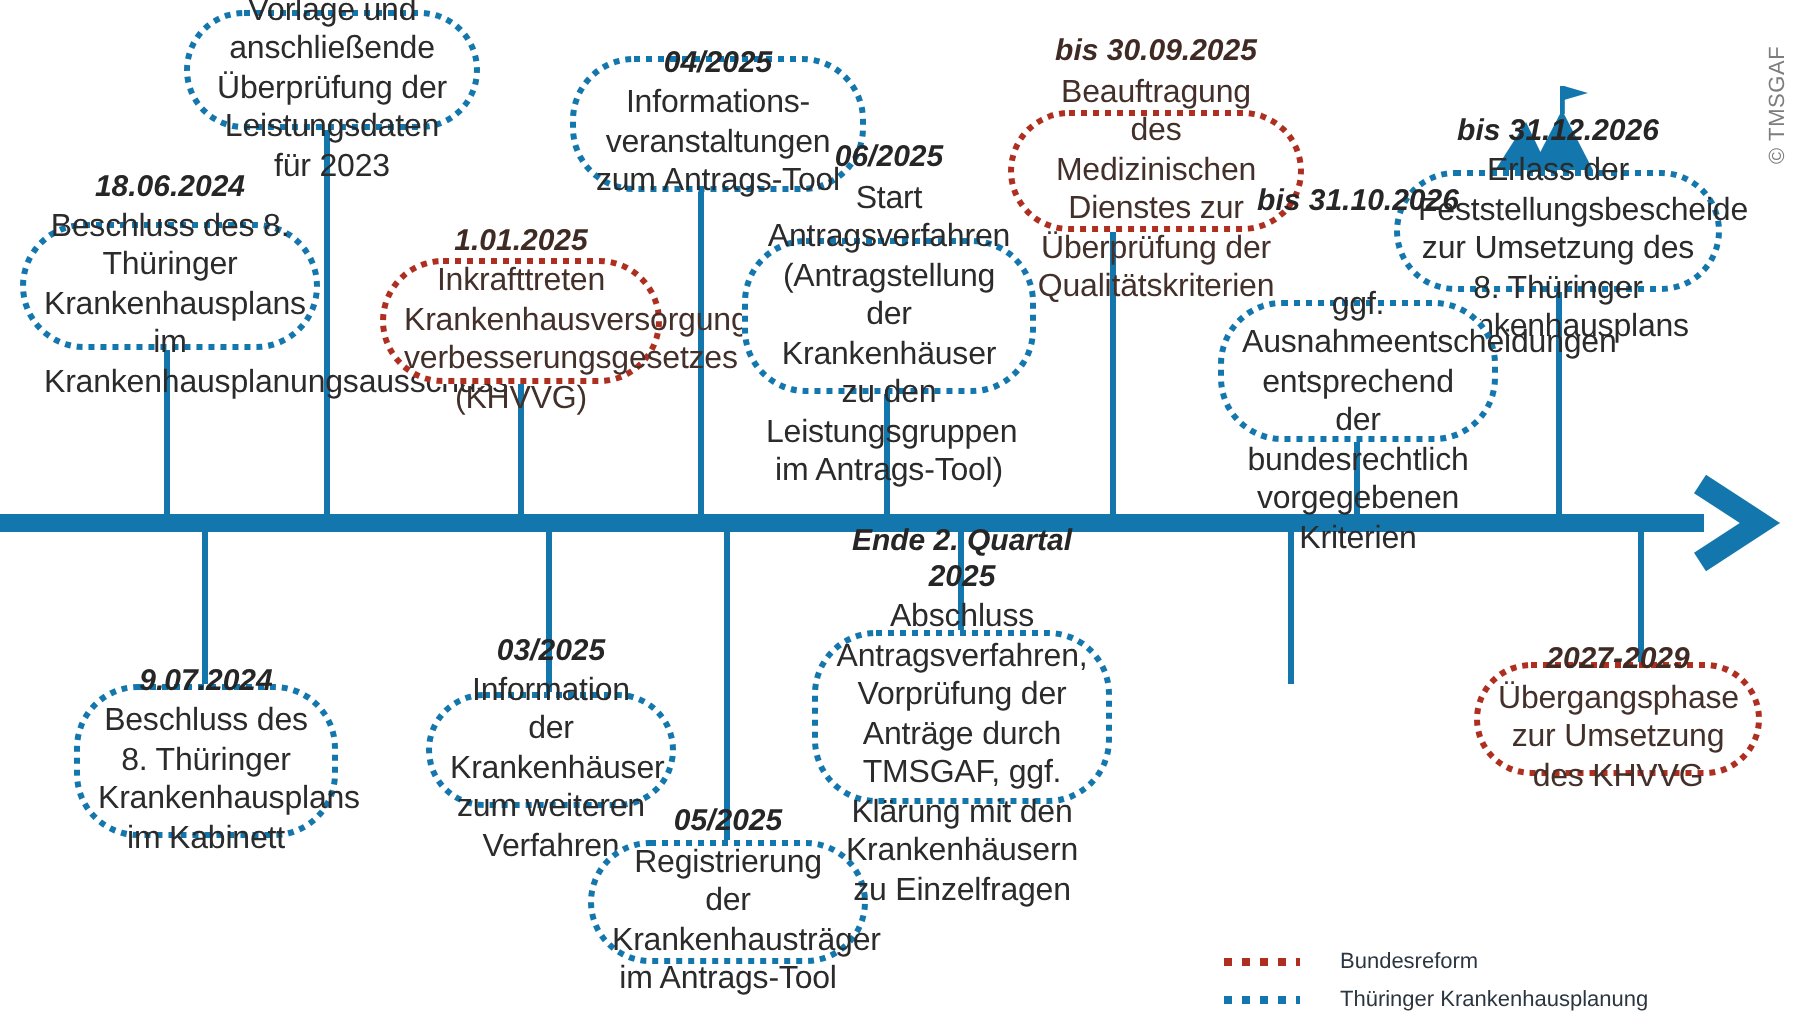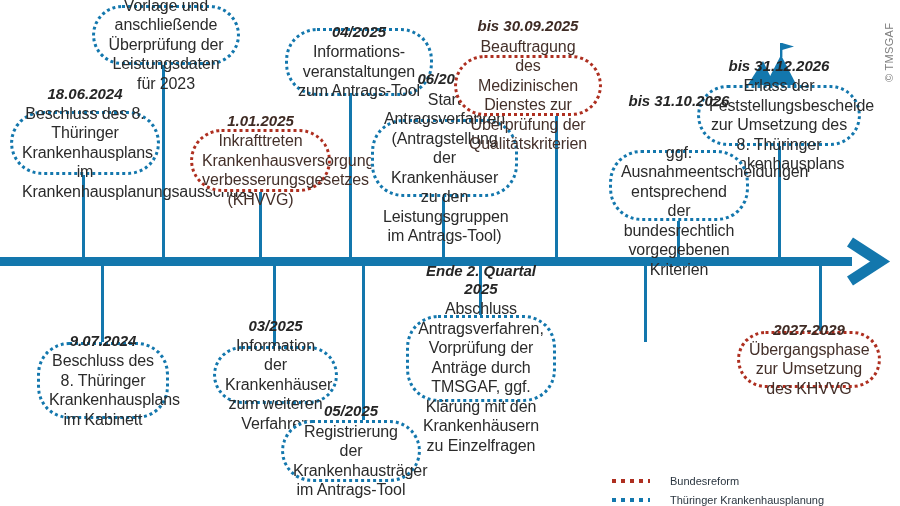--- a/index.html
+++ b/index.html
@@ -97,42 +97,42 @@
     <div class="desc">Informations- veranstaltungen zum Antrags-Tool</div>
   </div>
   <div class="bubble red" style="left:190px;top:129px;width:141px;height:63px;">
     <div class="date">1.01.2025</div>
     <div class="desc">Inkrafttreten Krankenhausversorgungs- verbesserungsgesetzes (KHVVG)</div>
   </div>
   <div class="bubble blue" style="left:371px;top:119px;width:147px;height:78px;">
     <div class="date">06/2025</div>
     <div class="desc">Start Antragsverfahren (Antragstellung der Krankenhäuser zu den Leistungsgruppen im Antrags-Tool)</div>
   </div>
-  <div class="bubble red" style="left:454px;top:55px;width:148px;height:61px;justify-content:center;">
+  <div class="bubble red" style="left:504px;top:55px;width:148px;height:61px;justify-content:center;">
     <div class="date">bis 30.09.2025</div>
     <div class="desc">Beauftragung des Medizinischen Dienstes zur Überprüfung der Qualitätskriterien</div>
   </div>
   <div class="bubble blue" style="left:697px;top:85px;width:164px;height:61px;">
     <div class="date">bis 31.12.2026</div>
     <div class="desc">Erlass der Feststellungsbescheide zur Umsetzung des 8. Thüringer Krankenhausplans</div>
   </div>
   <div class="bubble blue" style="left:609px;top:150px;width:140px;height:71px;gap:32px;">
     <div class="date">bis 31.10.2026</div>
     <div class="desc">ggf. Ausnahmeentscheidungen entsprechend der bundesrechtlich vorgegebenen Kriterien</div>
   </div>
 
   <div class="bubble blue" style="left:37px;top:342px;width:132px;height:77px;">
     <div class="date">9.07.2024</div>
     <div class="desc">Beschluss des 8. Thüringer Krankenhausplans im Kabinett</div>
   </div>
   <div class="bubble blue" style="left:213px;top:346px;width:125px;height:58px;">
     <div class="date">03/2025</div>
     <div class="desc">Information der Krankenhäuser zum weiteren Verfahren</div>
   </div>
-  <div class="bubble blue" style="left:281px;top:420px;width:140px;height:62px;text-align:center;">
+  <div class="bubble blue" style="left:294px;top:420px;width:140px;height:62px;text-align:center;">
     <div class="date">05/2025</div>
     <div class="desc">Registrierung der Krankenhausträger im Antrags-Tool</div>
   </div>
   <div class="bubble blue" style="left:406px;top:315px;width:150px;height:87px;">
     <div class="date">Ende 2. Quartal 2025</div>
     <div class="desc">Abschluss Antragsverfahren, Vorprüfung der Anträge durch TMSGAF, ggf. Klärung mit den Krankenhäusern zu Einzelfragen</div>
   </div>
   <div class="bubble red" style="left:737px;top:331px;width:144px;height:57px;">
     <div class="date">2027-2029</div>
     <div class="desc">Übergangsphase zur Umsetzung des KHVVG</div>

